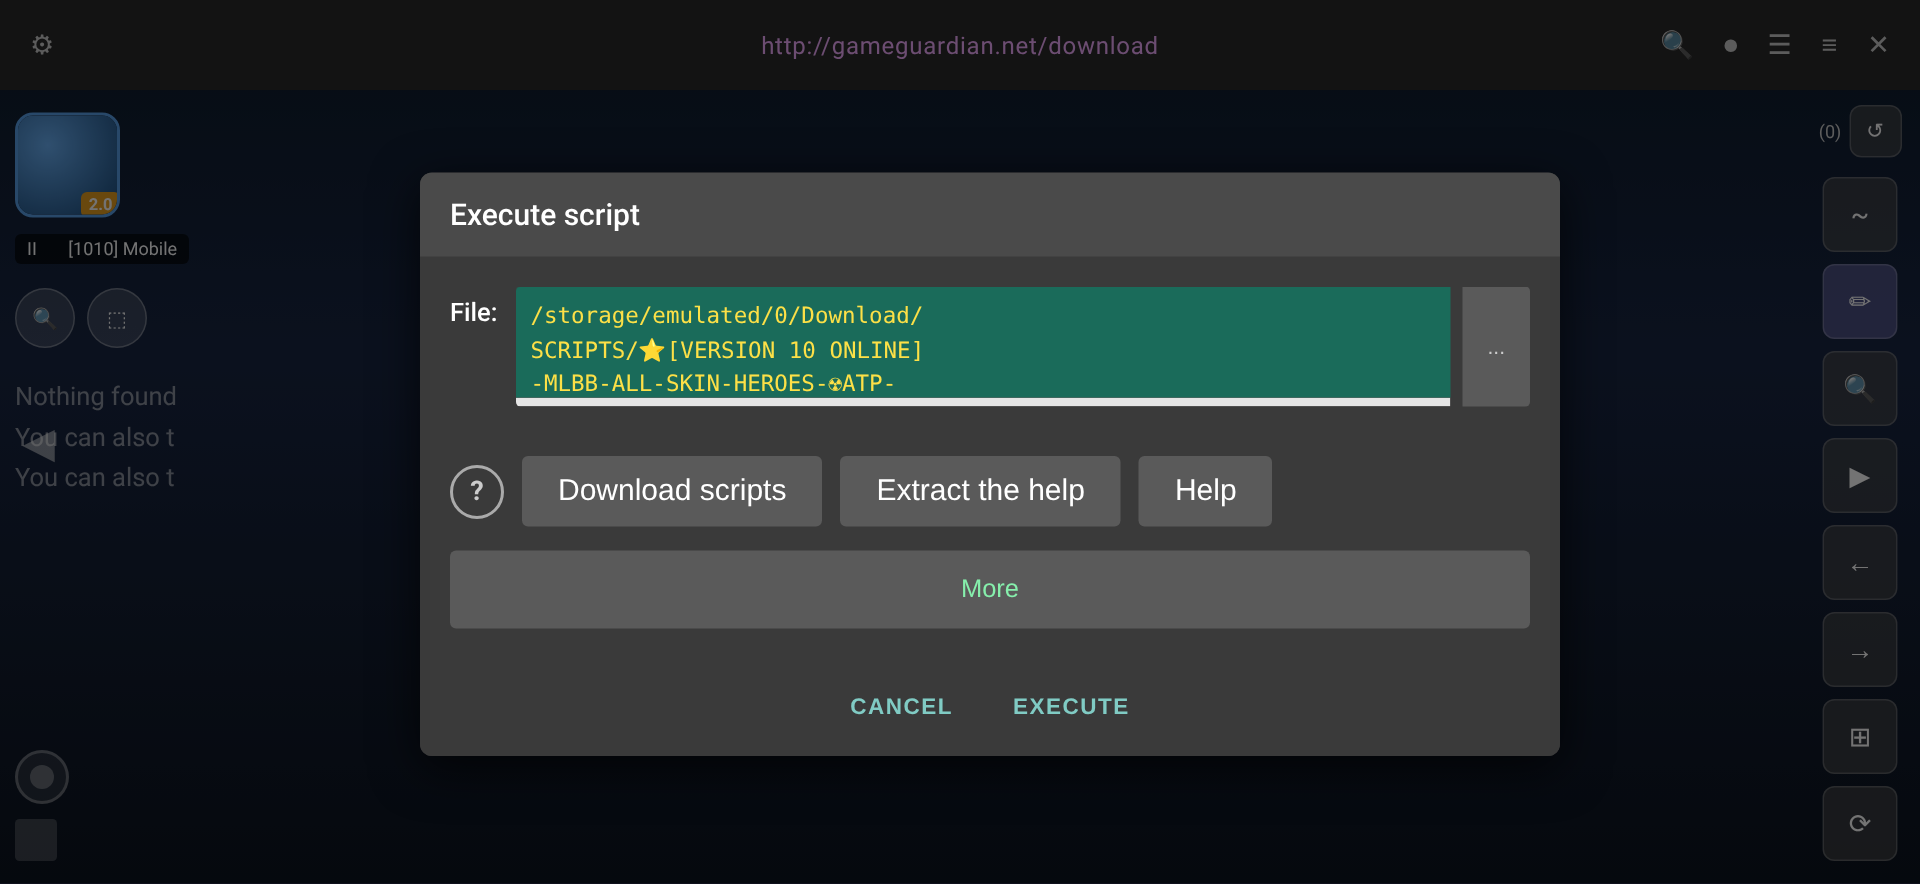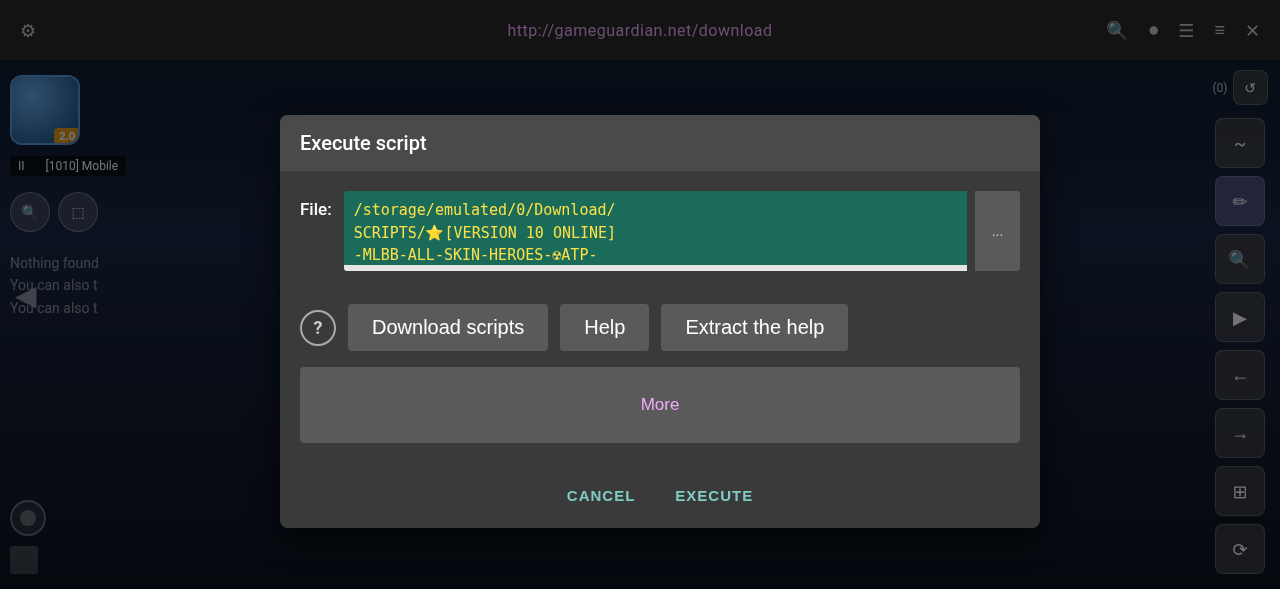--- a/index.html
+++ b/index.html
@@ -112,21 +112,21 @@
       display: flex;
       align-items: center;
       justify-content: center;
       color: white;
       font-size: 16px;
       cursor: pointer;
     }
 
     .game-text-area {
       color: rgba(255,255,255,0.5);
-      font-size: 14px;
+      font-size: 17px;
       line-height: 1.6;
       margin-top: 20px;
     }
 
     .pause-bar {
       background: rgba(0,0,0,0.6);
       border-radius: 4px;
       padding: 3px 8px;
       display: inline-flex;
       align-items: center;
@@ -286,23 +286,23 @@
     }
 
     .help-btn {
       background: #5a5a5a;
     }
 
     .more-btn {
       width: 100%;
       background: #5a5a5a;
       border: none;
-      color: #f0abfc;
+      color: #86efac;
       font-size: 17px;
-      padding: 28px;
+      padding: 16px;
       border-radius: 4px;
       cursor: pointer;
       margin-bottom: 0;
       text-align: center;
     }
 
     .dialog-footer {
       display: flex;
       justify-content: center;
       gap: 16px;
@@ -450,22 +450,22 @@
         <button class="file-browse-btn">...</button>
       </div>
     </div>
 
     
     <div class="action-row">
       <div class="help-icon">
         <span>?</span>
       </div>
       <button class="action-btn">Download scripts</button>
+      <button class="action-btn">Extract the help</button>
       <button class="action-btn help-btn">Help</button>
-      <button class="action-btn">Extract the help</button>
     </div>
 
     
     <button class="more-btn">More</button>
 
   </div>
 
   <div class="dialog-footer">
     <button class="footer-btn">CANCEL</button>
     <button class="footer-btn">EXECUTE</button>

